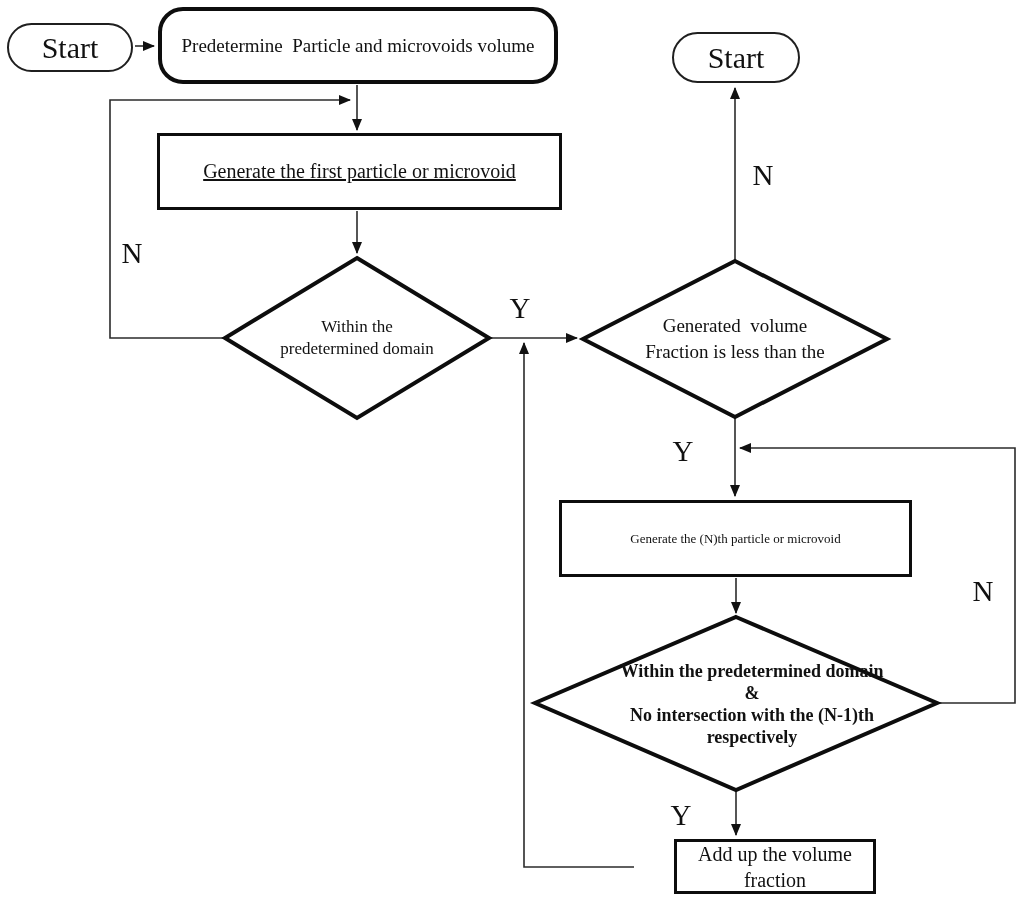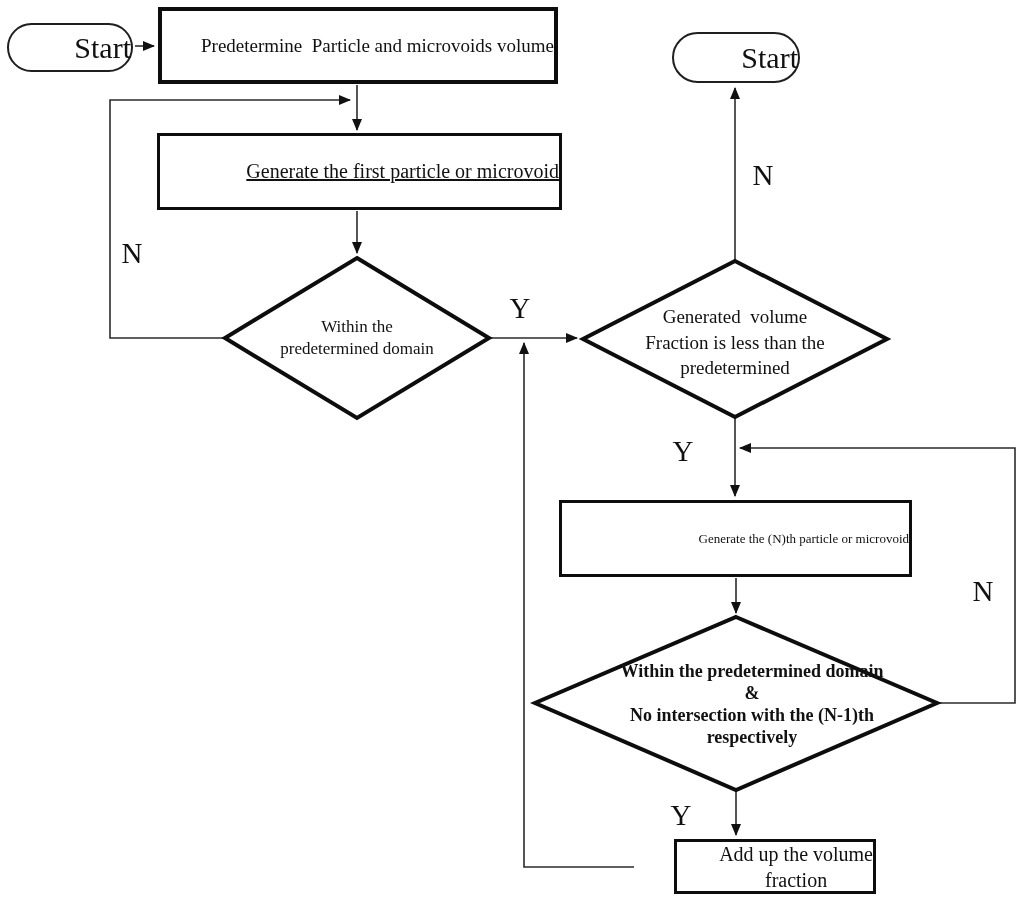--- a/index.html
+++ b/index.html
@@ -9,26 +9,26 @@
     background:#ffffff;
     color:#111;
     font-family:"Liberation Serif","DejaVu Serif",serif;
     overflow:hidden;
   }
   .canvas svg{position:absolute;left:0;top:0;}
   .edge{fill:none;stroke:#2b2b2b;stroke-width:1.6px;}
   .diamond{fill:#ffffff;stroke:#0d0d0d;stroke-width:4px;stroke-linejoin:miter;}
   .node{
     position:absolute;box-sizing:border-box;background:#ffffff;
-    display:flex;align-items:center;justify-content:flex-end;
+    display:flex;align-items:center;justify-content:center;
     text-align:center;
   }
   .oval{border:2px solid #1f1f1f;border-radius:26px;font-size:30px;}
   .rect{border:3px solid #0d0d0d;}
-  .rect.r1{border-width:4px;font-size:19px;line-height:1.45;}
+  .rect.r1{border-width:4px;font-size:19px;line-height:1.45;border-radius:25px;}
   .rect.r2{font-size:20px;text-decoration:underline;}
   .rect.r3{font-size:13px;}
   .rect.r4{font-size:20px;line-height:1.3;margin-left:40px;}
   .dtext{
     position:absolute;display:flex;align-items:center;justify-content:center;
     text-align:center;
   }
   .dtext.d1{font-size:17px;line-height:1.3;}
   .dtext.d2{font-size:19px;line-height:1.35;}
   .dtext.d3{font-size:18px;line-height:1.22;}
@@ -95,25 +95,24 @@
     </div>
   </div>
 
   <div class="dtext d1" style="left:237px;top:308px;width:240px;height:60px;">
     <div>
       <div class="line">Within the</div>
       <div class="line">predetermined domain</div>
     </div>
   </div>
 
-  <div class="dtext d2" style="left:595px;top:297px;width:280px;height:84px;align-items:flex-end;">
+  <div class="dtext d2" style="left:595px;top:297px;width:280px;height:84px;">
     <div>
       <div class="line">Generated  volume</div>
       <div class="line">Fraction is less than the</div>
-      <div class="line">predetermined</div>
     </div>
   </div>
 
   <div class="dtext d3" style="left:552px;top:658px;width:400px;height:94px;font-weight:bold;">
     <div>
       <div class="line">Within the predetermined domain</div>
       <div class="line">&amp;</div>
       <div class="line">No intersection with the (N-1)th</div>
       <div class="line">respectively</div>
     </div>

